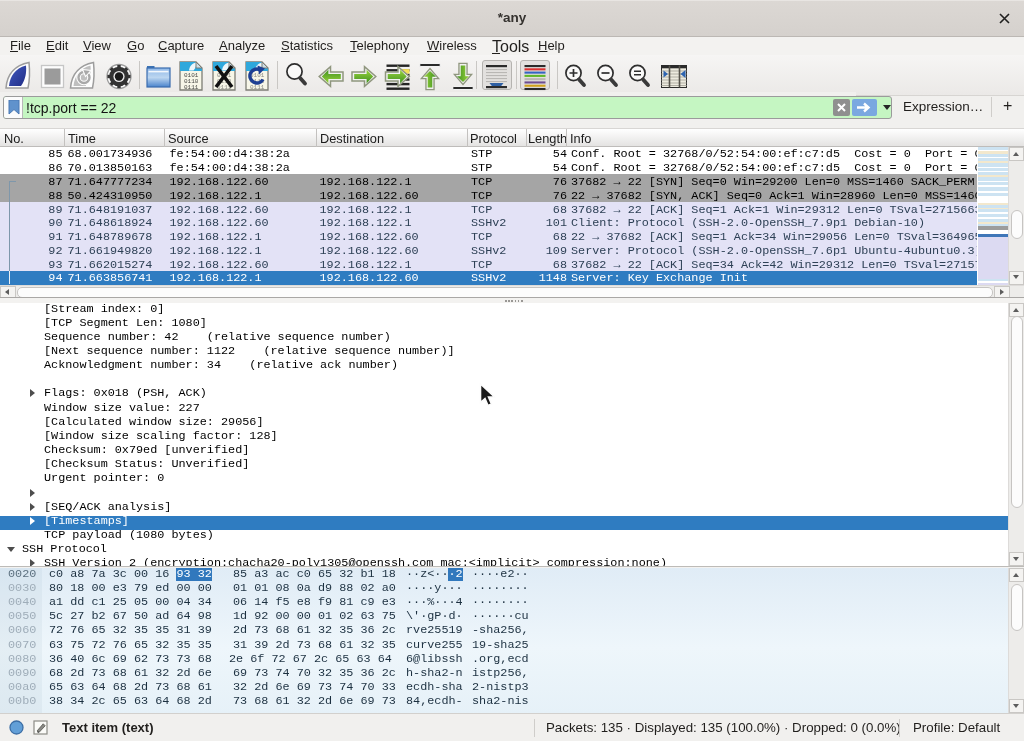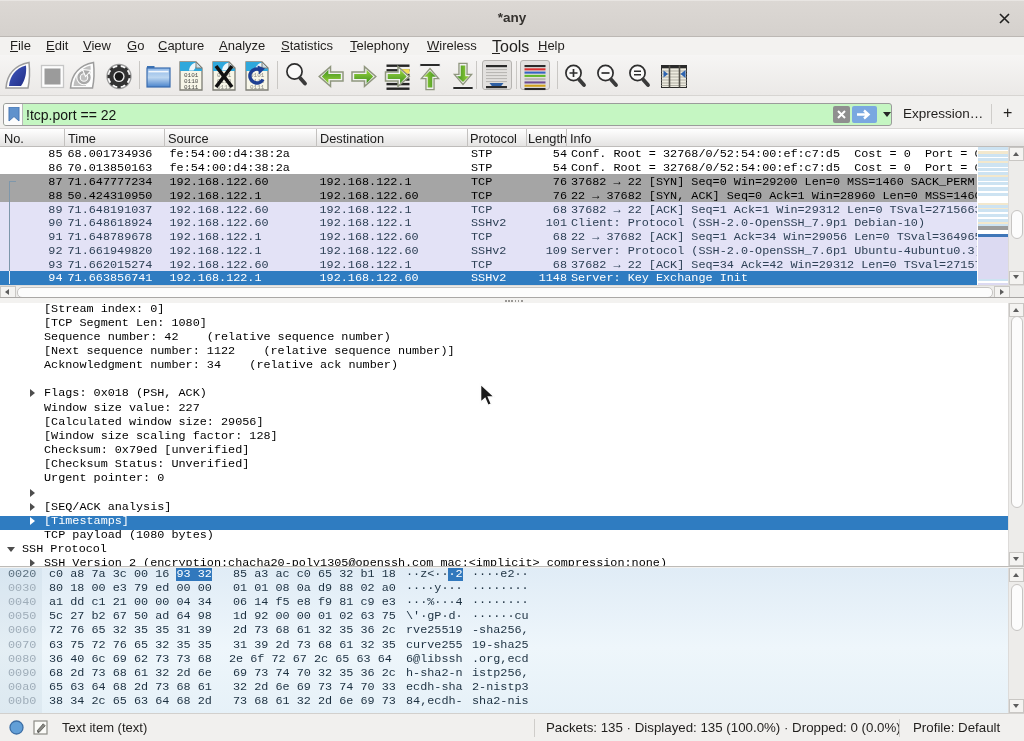--- a/index.html
+++ b/index.html
@@ -207,21 +207,21 @@
         <line x1="-12.5" y1="9" x2="12.5" y2="9" stroke="#b0aea4" stroke-width="1"></line>
         <rect x="-12.5" y="-11" width="25" height="2.8" fill="#2a2a2a"></rect>
         <line x1="-4.5" y1="-11" x2="-4.5" y2="11" stroke="#55534b" stroke-width="1.6"></line>
         <line x1="5.5" y1="-11" x2="5.5" y2="11" stroke="#55534b" stroke-width="1.6"></line>
         <path d="M-10.5,-6 L-6,-2.5 L-10.5,1 Z" fill="#2e64b1"></path>
         <path d="M11.5,-6.5 L6.5,-2.5 L11.5,1.5 Z" fill="#2e64b1"></path>
       </g>
 </svg>
   </div>
 
-<div class="abs" style="left:0;top:99px;width:856px;height:32px;background:#f1f0ee;">
+<div class="abs" style="left:0;top:92px;width:856px;height:32px;background:#f1f0ee;">
  <div class="abs" style="left:3px;top:4px;width:889px;height:23px;background:#c5f6c2;border:1px solid #9b9b9b;border-radius:3px;">
   <div class="abs" style="left:0;top:0;width:19px;height:21px;background:#fcfcfc;border-right:1px solid #b8b8b8;border-radius:2px 0 0 2px;">
    <svg class="abs" style="left:4px;top:3px;" width="12" height="15" viewBox="0 0 12 15">
           <path d="M1,0 L11,0 L11,14 L6,9.5 L1,14 Z" fill="#6092cc" stroke="#4a79b4" stroke-width="1"></path>
         </svg>
   </div>
   <span class="abs" style="left:22px;top:2.5px;font-size:14px;color:#141414;">!tcp.port == 22</span>
   <div class="abs" style="left:829px;top:2px;width:17px;height:17px;background:#8f8f8f;border-radius:2px;">
    <svg width="17" height="17" viewBox="0 0 17 17">
           <path d="M5 5 L12 12 M12 5 L5 12" stroke="#fff" stroke-width="2"></path>
@@ -454,21 +454,21 @@
 <span class="mono abs" style="left:49px;top:-1.5px;color:#1c3040;">c0 a8 7a 3c 00 16 <span style="background:#3178bd;color:#fff;">93 32</span></span>
 <span class="mono abs" style="left:233px;top:-1.5px;color:#1c3040;">85 a3 ac c0 65 32 b1 18</span>
 <span class="mono abs" style="left:406px;top:-1.5px;color:#1c3040;">··z&lt;··<span style="background:#3178bd;color:#fff;">·2</span></span>
 <span class="mono abs" style="left:472px;top:-1.5px;color:#1c3040;">····e2··</span>
 <span class="mono abs" style="left:8px;top:12.7px;color:#9fadb9;">0030</span>
 <span class="mono abs" style="left:49px;top:12.7px;color:#1c3040;">80 18 00 e3 79 ed 00 00</span>
 <span class="mono abs" style="left:233px;top:12.7px;color:#1c3040;">01 01 08 0a d9 88 02 a0</span>
 <span class="mono abs" style="left:406px;top:12.7px;color:#1c3040;">····y···</span>
 <span class="mono abs" style="left:472px;top:12.7px;color:#1c3040;">········</span>
 <span class="mono abs" style="left:8px;top:26.9px;color:#9fadb9;">0040</span>
-<span class="mono abs" style="left:49px;top:26.9px;color:#1c3040;">a1 dd c1 21 00 00 04 34</span>
+<span class="mono abs" style="left:49px;top:26.9px;color:#1c3040;">a1 dd c1 25 05 00 04 34</span>
 <span class="mono abs" style="left:233px;top:26.9px;color:#1c3040;">06 14 f5 e8 f9 81 c9 e3</span>
 <span class="mono abs" style="left:406px;top:26.9px;color:#1c3040;">···%···4</span>
 <span class="mono abs" style="left:472px;top:26.9px;color:#1c3040;">········</span>
 <span class="mono abs" style="left:8px;top:41.1px;color:#9fadb9;">0050</span>
 <span class="mono abs" style="left:49px;top:41.1px;color:#1c3040;">5c 27 b2 67 50 ad 64 98</span>
 <span class="mono abs" style="left:233px;top:41.1px;color:#1c3040;">1d 92 00 00 01 02 63 75</span>
 <span class="mono abs" style="left:406px;top:41.1px;color:#1c3040;">\'·gP·d·</span>
 <span class="mono abs" style="left:472px;top:41.1px;color:#1c3040;">······cu</span>
 <span class="mono abs" style="left:8px;top:55.3px;color:#9fadb9;">0060</span>
 <span class="mono abs" style="left:49px;top:55.3px;color:#1c3040;">72 76 65 32 35 35 31 39</span>
@@ -511,20 +511,20 @@
 
 <div class="abs" style="left:0;top:713px;width:1024px;height:28px;background:#f1f0ee;border-top:1px solid #d2d0cd;">
  <svg class="abs" style="left:9px;top:6px;" width="15" height="15" viewBox="0 0 15 15">
       <circle cx="7.5" cy="7.5" r="6.5" fill="#629fd7" stroke="#3c6ea5" stroke-width="1.3"></circle>
     </svg>
  <svg class="abs" style="left:33px;top:6px;" width="16" height="16" viewBox="0 0 16 16">
       <rect x="1" y="1" width="13" height="13" fill="#fbfbf8" stroke="#8c8c86" stroke-width="1.2"></rect>
       <path d="M4.2 10.8 L10.2 3.8 L12.2 5.8 L6.2 12.2 Z" fill="#8a8a86" stroke="#55554f" stroke-width="0.8"></path>
       <path d="M4.2 10.8 L4.8 13 L6.2 12.2 Z" fill="#2c2c2c"></path>
     </svg>
- <span class="abs" style="left:62px;top:6px;font-size:13px;color:#211f1d;">Text item (text)</span>
+ <span class="abs" style="left:62px;top:6px;font-size:13px;color:#211f1d;font-weight:bold;">Text item (text)</span>
  <div class="abs" style="left:534px;top:5px;width:1px;height:18px;background:#cfcdca;"></div>
  <span class="abs" style="left:546px;top:6px;font-size:13.3px;color:#211f1d;">Packets: 135 · Displayed: 135 (100.0%) · Dropped: 0 (0.0%)</span>
  <div class="abs" style="left:899px;top:5px;width:1px;height:18px;background:#cfcdca;"></div>
  <span class="abs" style="left:913px;top:6px;font-size:13.3px;color:#211f1d;">Profile: Default</span>
 </div>
 <svg class="abs" style="left:479px;top:383px;" width="18" height="26" viewBox="0 0 18 26">
 <path d="M1.5,1 L1.5,19.5 L6,15.5 L9,22.5 L12.5,21 L9.5,14 L15.5,14 Z" fill="#1a1a1a" stroke="#fcfcfc" stroke-width="1.6"></path>
   </svg>
 </body></html>

